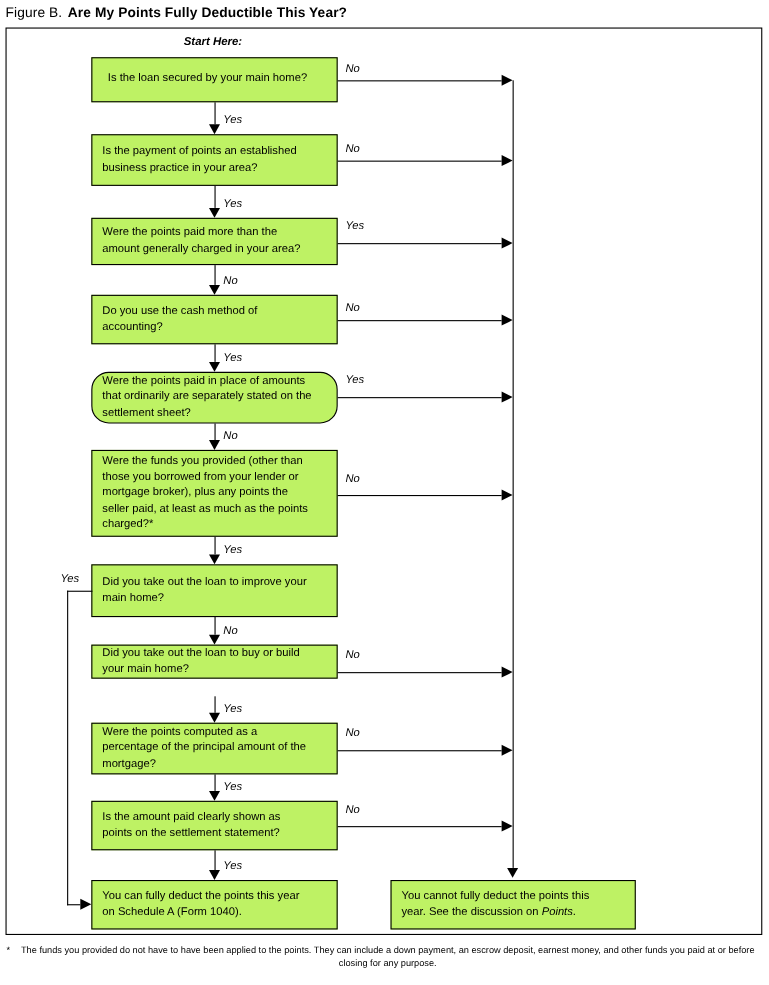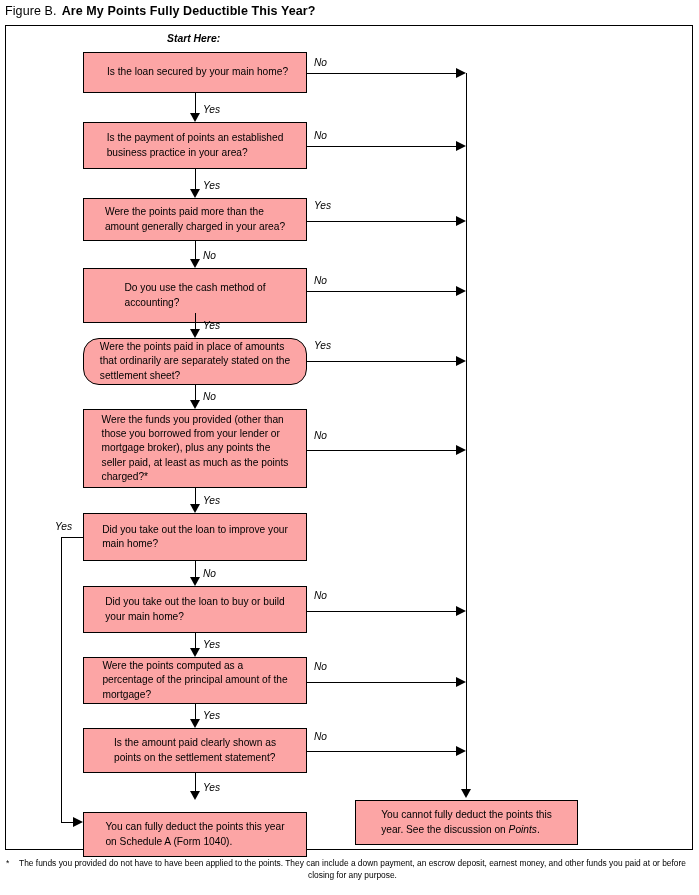--- a/index.html
+++ b/index.html
@@ -39,26 +39,25 @@
     top: 25px;
     width: 688px;
     height: 825px;
     border: 1.5px solid #000;
     box-sizing: border-box;
   }
   .node {
     position: absolute;
     border: 1.4px solid #000;
     box-sizing: border-box;
-    background: #fca5a5;
+    background: #bef264;
     font-size: 10.2px;
     line-height: 14.2px;
     display: flex;
     align-items: center;
-    justify-content: center;
   }
   .node .node-text {
     display: block;
     padding: 0 9px;
     white-space: pre-line;
   }
   .node.center .node-text {
     padding-left: 14px;
   }
   .start-label {
@@ -141,21 +140,21 @@
   <div class="node" style="left:83px; top:198px; width:224px; height:43px;">
     <span class="node-text">Were the points paid more than the
 amount generally charged in your area?</span>
   </div>
 
   <div class="node" style="left:83px; top:122px; width:224px; height:47px;">
     <span class="node-text">Is the payment of points an established
 business practice in your area?</span>
   </div>
 
-  <div class="node" style="left:83px; top:268px; width:224px; height:55px;">
+  <div class="node" style="left:83px; top:268px; width:224px; height:45px;">
     <span class="node-text">Do you use the cash method of
 accounting?</span>
   </div>
 
   <div class="node" style="left:83px; top:338px; width:224px; height:47px;border-radius:16px;">
     <span class="node-text">Were the points paid in place of amounts
 that ordinarily are separately stated on the
 settlement sheet?</span>
   </div>
 
@@ -165,37 +164,37 @@
 mortgage broker), plus any points the
 seller paid, at least as much as the points
 charged?*</span>
   </div>
 
   <div class="node" style="left:83px; top:513px; width:224px; height:48px;">
     <span class="node-text">Did you take out the loan to improve your
 main home?</span>
   </div>
 
-  <div class="node" style="left:83px; top:586px; width:224px; height:47px;">
+  <div class="node" style="left:83px; top:586px; width:224px; height:31px;">
     <span class="node-text">Did you take out the loan to buy or build
 your main home?</span>
   </div>
 
   <div class="node" style="left:83px; top:657px; width:224px; height:47px;">
     <span class="node-text">Were the points computed as a
 percentage of the principal amount of the
 mortgage?</span>
   </div>
 
   <div class="node" style="left:83px; top:728px; width:224px; height:45px;">
     <span class="node-text">Is the amount paid clearly shown as
 points on the settlement statement?</span>
   </div>
 
-  <div class="node" style="left:83px; top:800px; width:224px; height:45px;margin-top:12px;">
+  <div class="node" style="left:83px; top:800px; width:224px; height:45px;">
     <span class="node-text">You can fully deduct the points this year
 on Schedule A (Form 1040).</span>
   </div>
 
   <div class="node" style="left:355px; top:800px; width:223px; height:45px;">
     <span class="node-text"><span>You cannot fully deduct the points this</span><br><span>year. See the discussion on </span><span class="ital">Points</span><span>.</span></span>
   </div>
 
   <div class="vline" style="left:195px; top:93px; height:20px;"></div>
   <div class="arrow-down" style="left:190px; top:113px;"></div>

